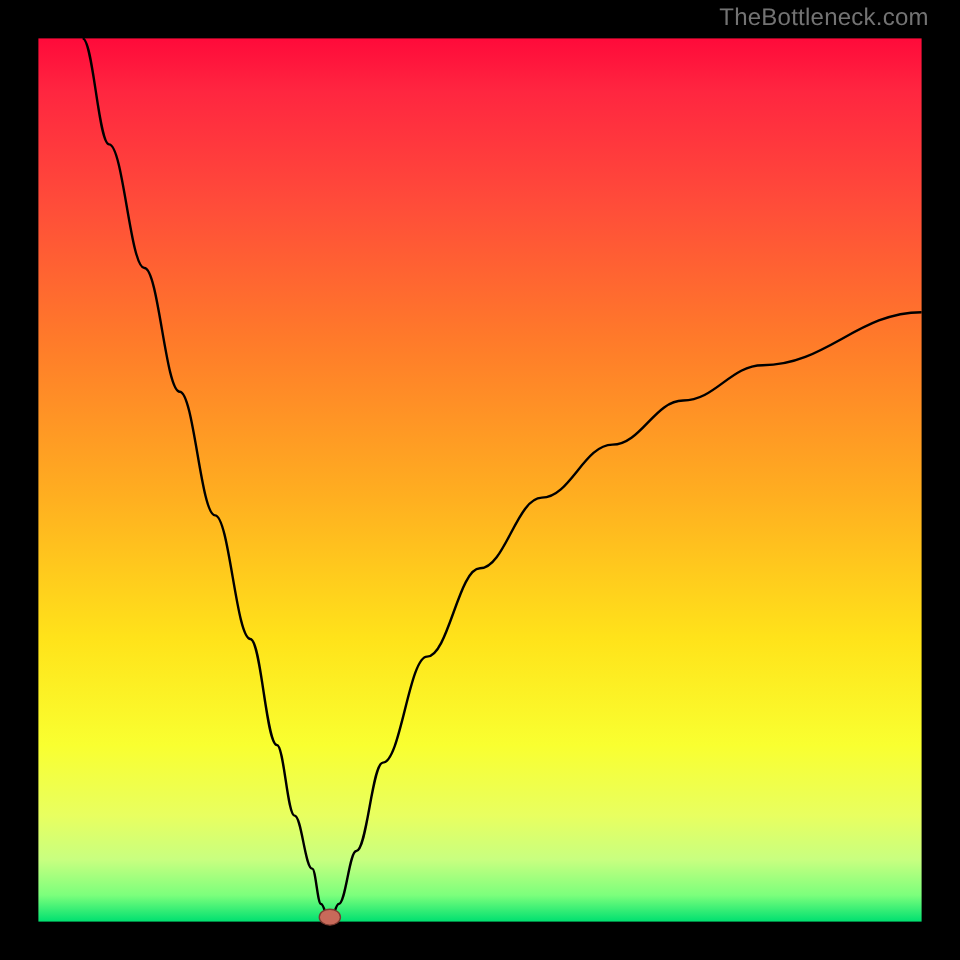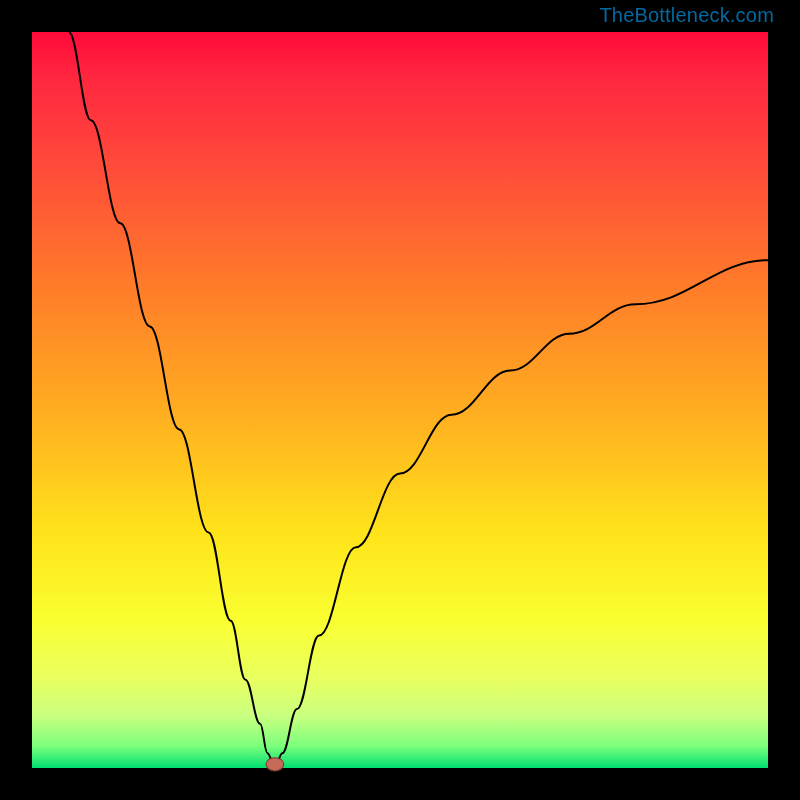--- a/index.html
+++ b/index.html
@@ -45,21 +45,21 @@
     top: 0;
     left: 0;
     width: 736px;
     height: 736px;
     overflow: visible;
   }
   .watermark {
     position: absolute;
     top: 4px;
     right: 26px;
-    color: #0369a1;
+    color: #737373;
     font-size: 20px;
     letter-spacing: 0.2px;
     font-weight: 500;
   }
 </style>
 </head>
 <body>
 
 <div class="frame">
   <div class="plot-area">

